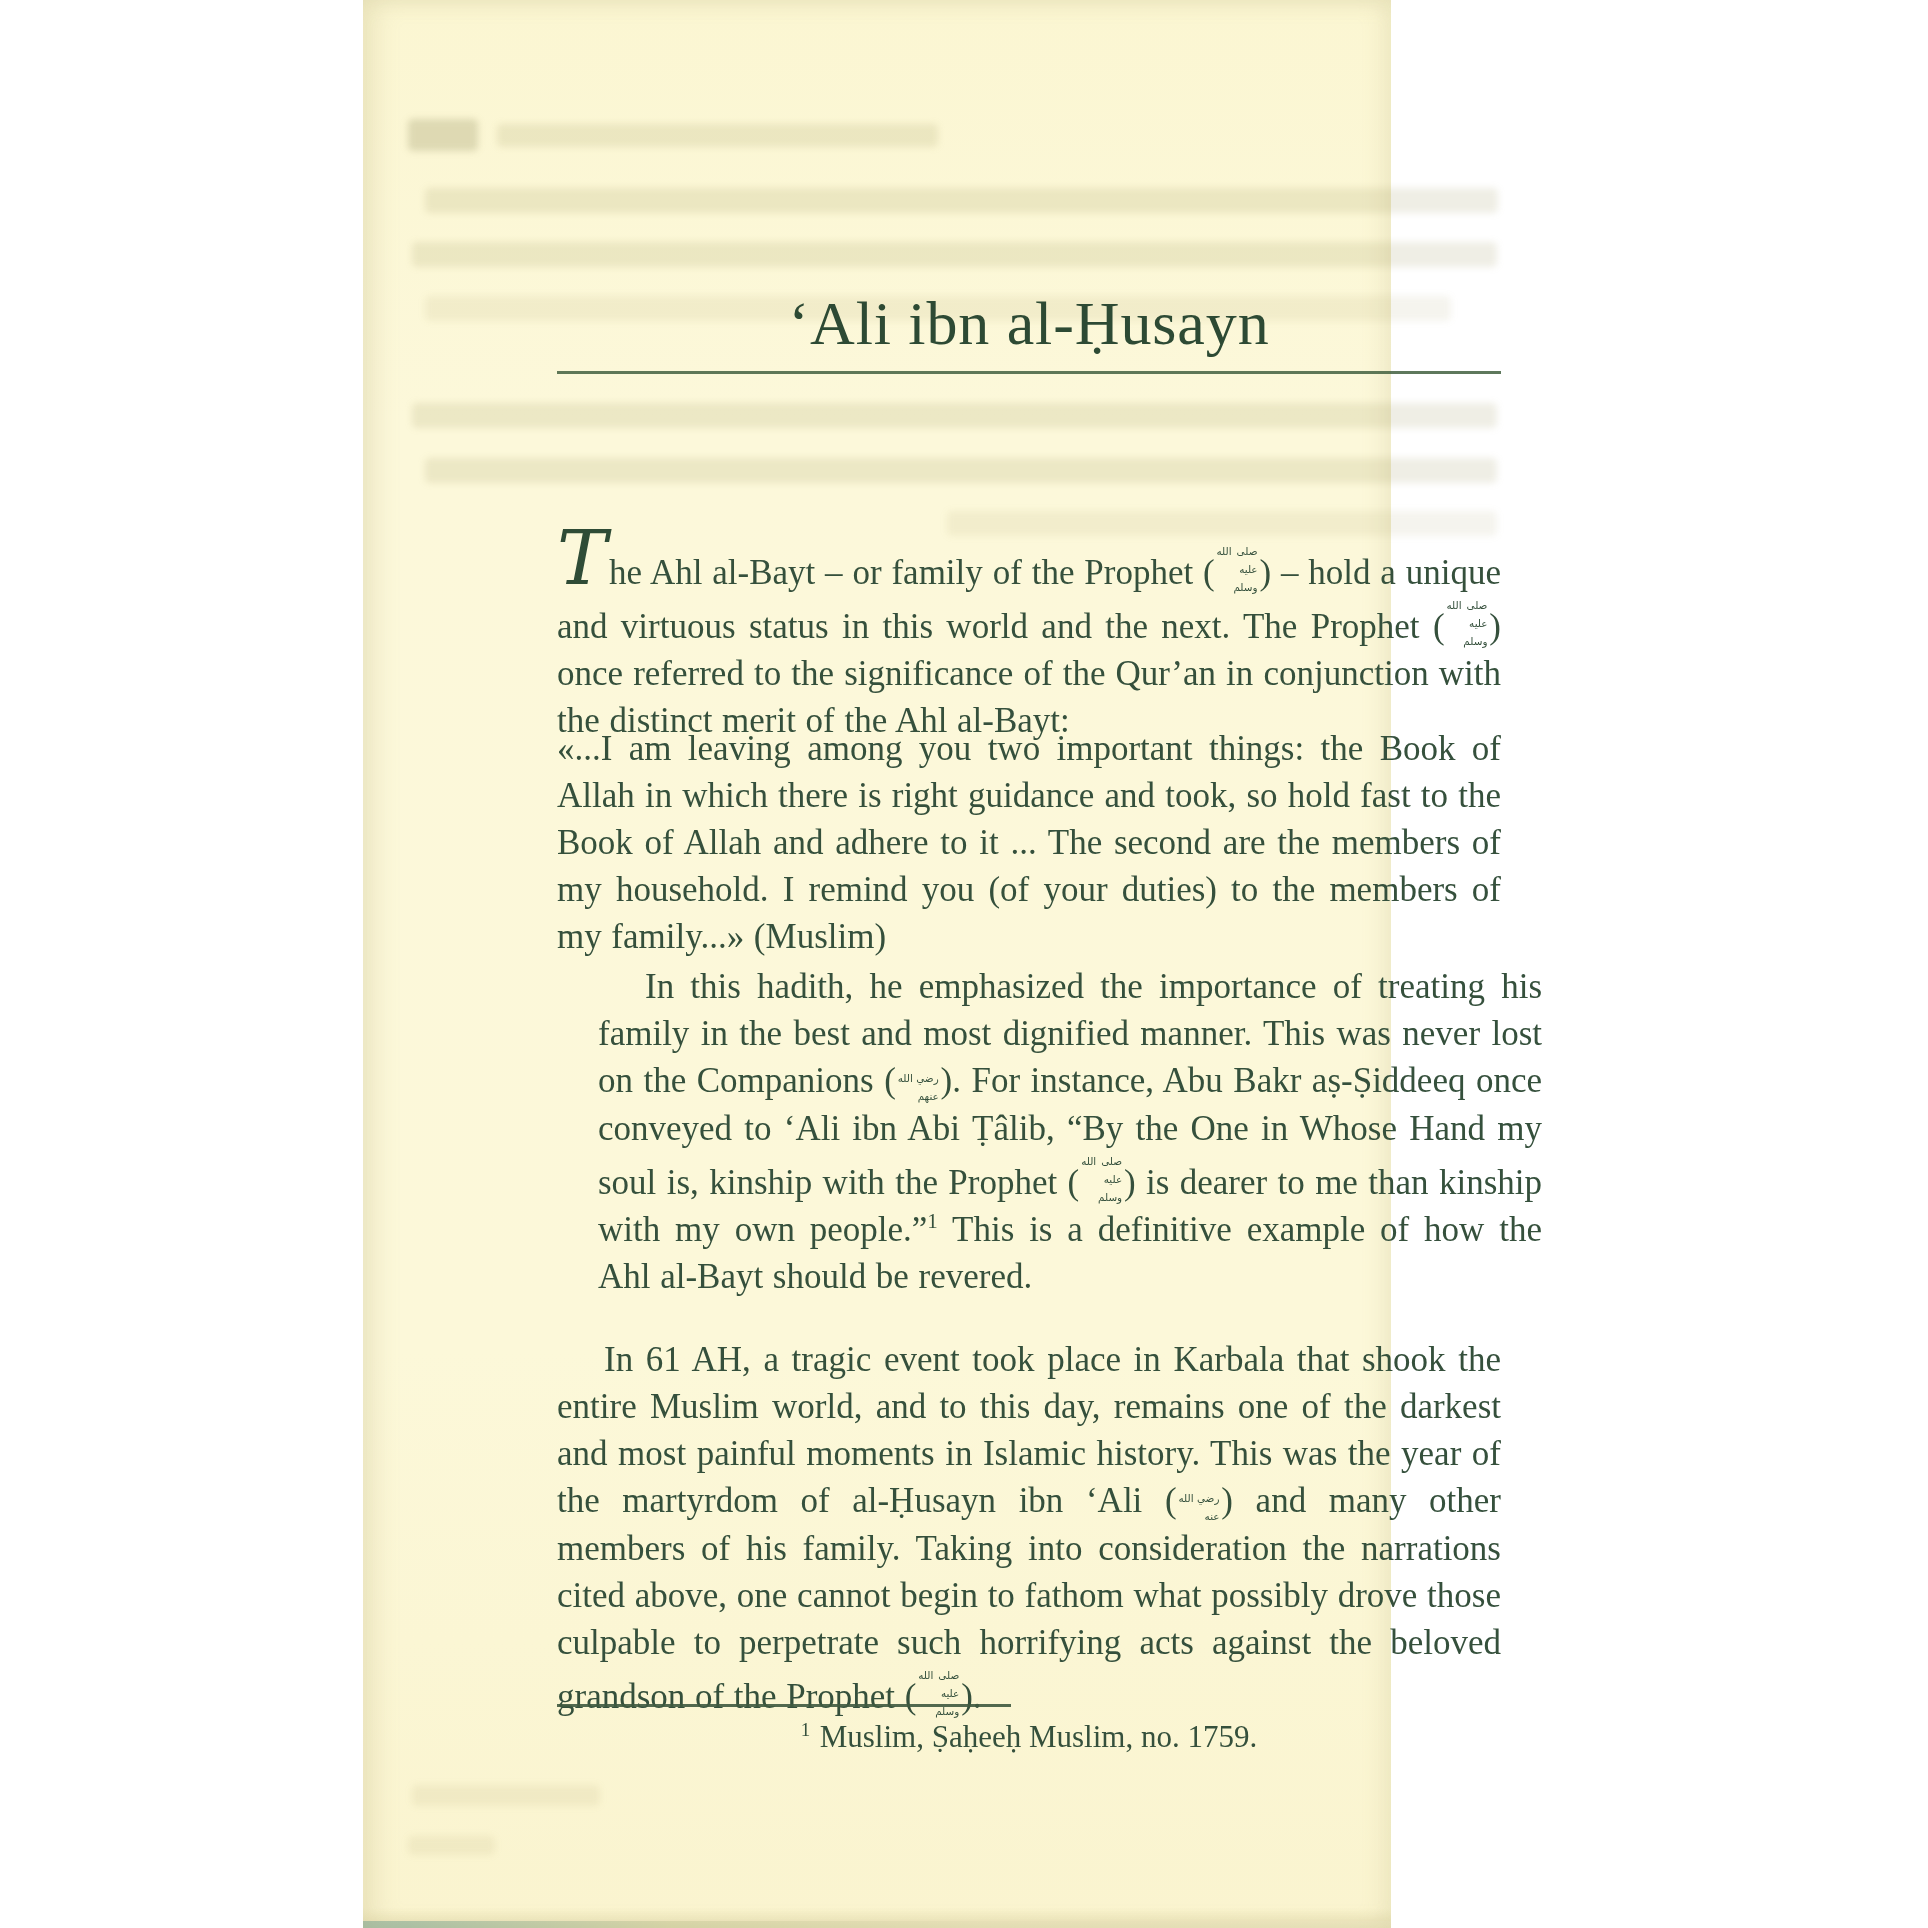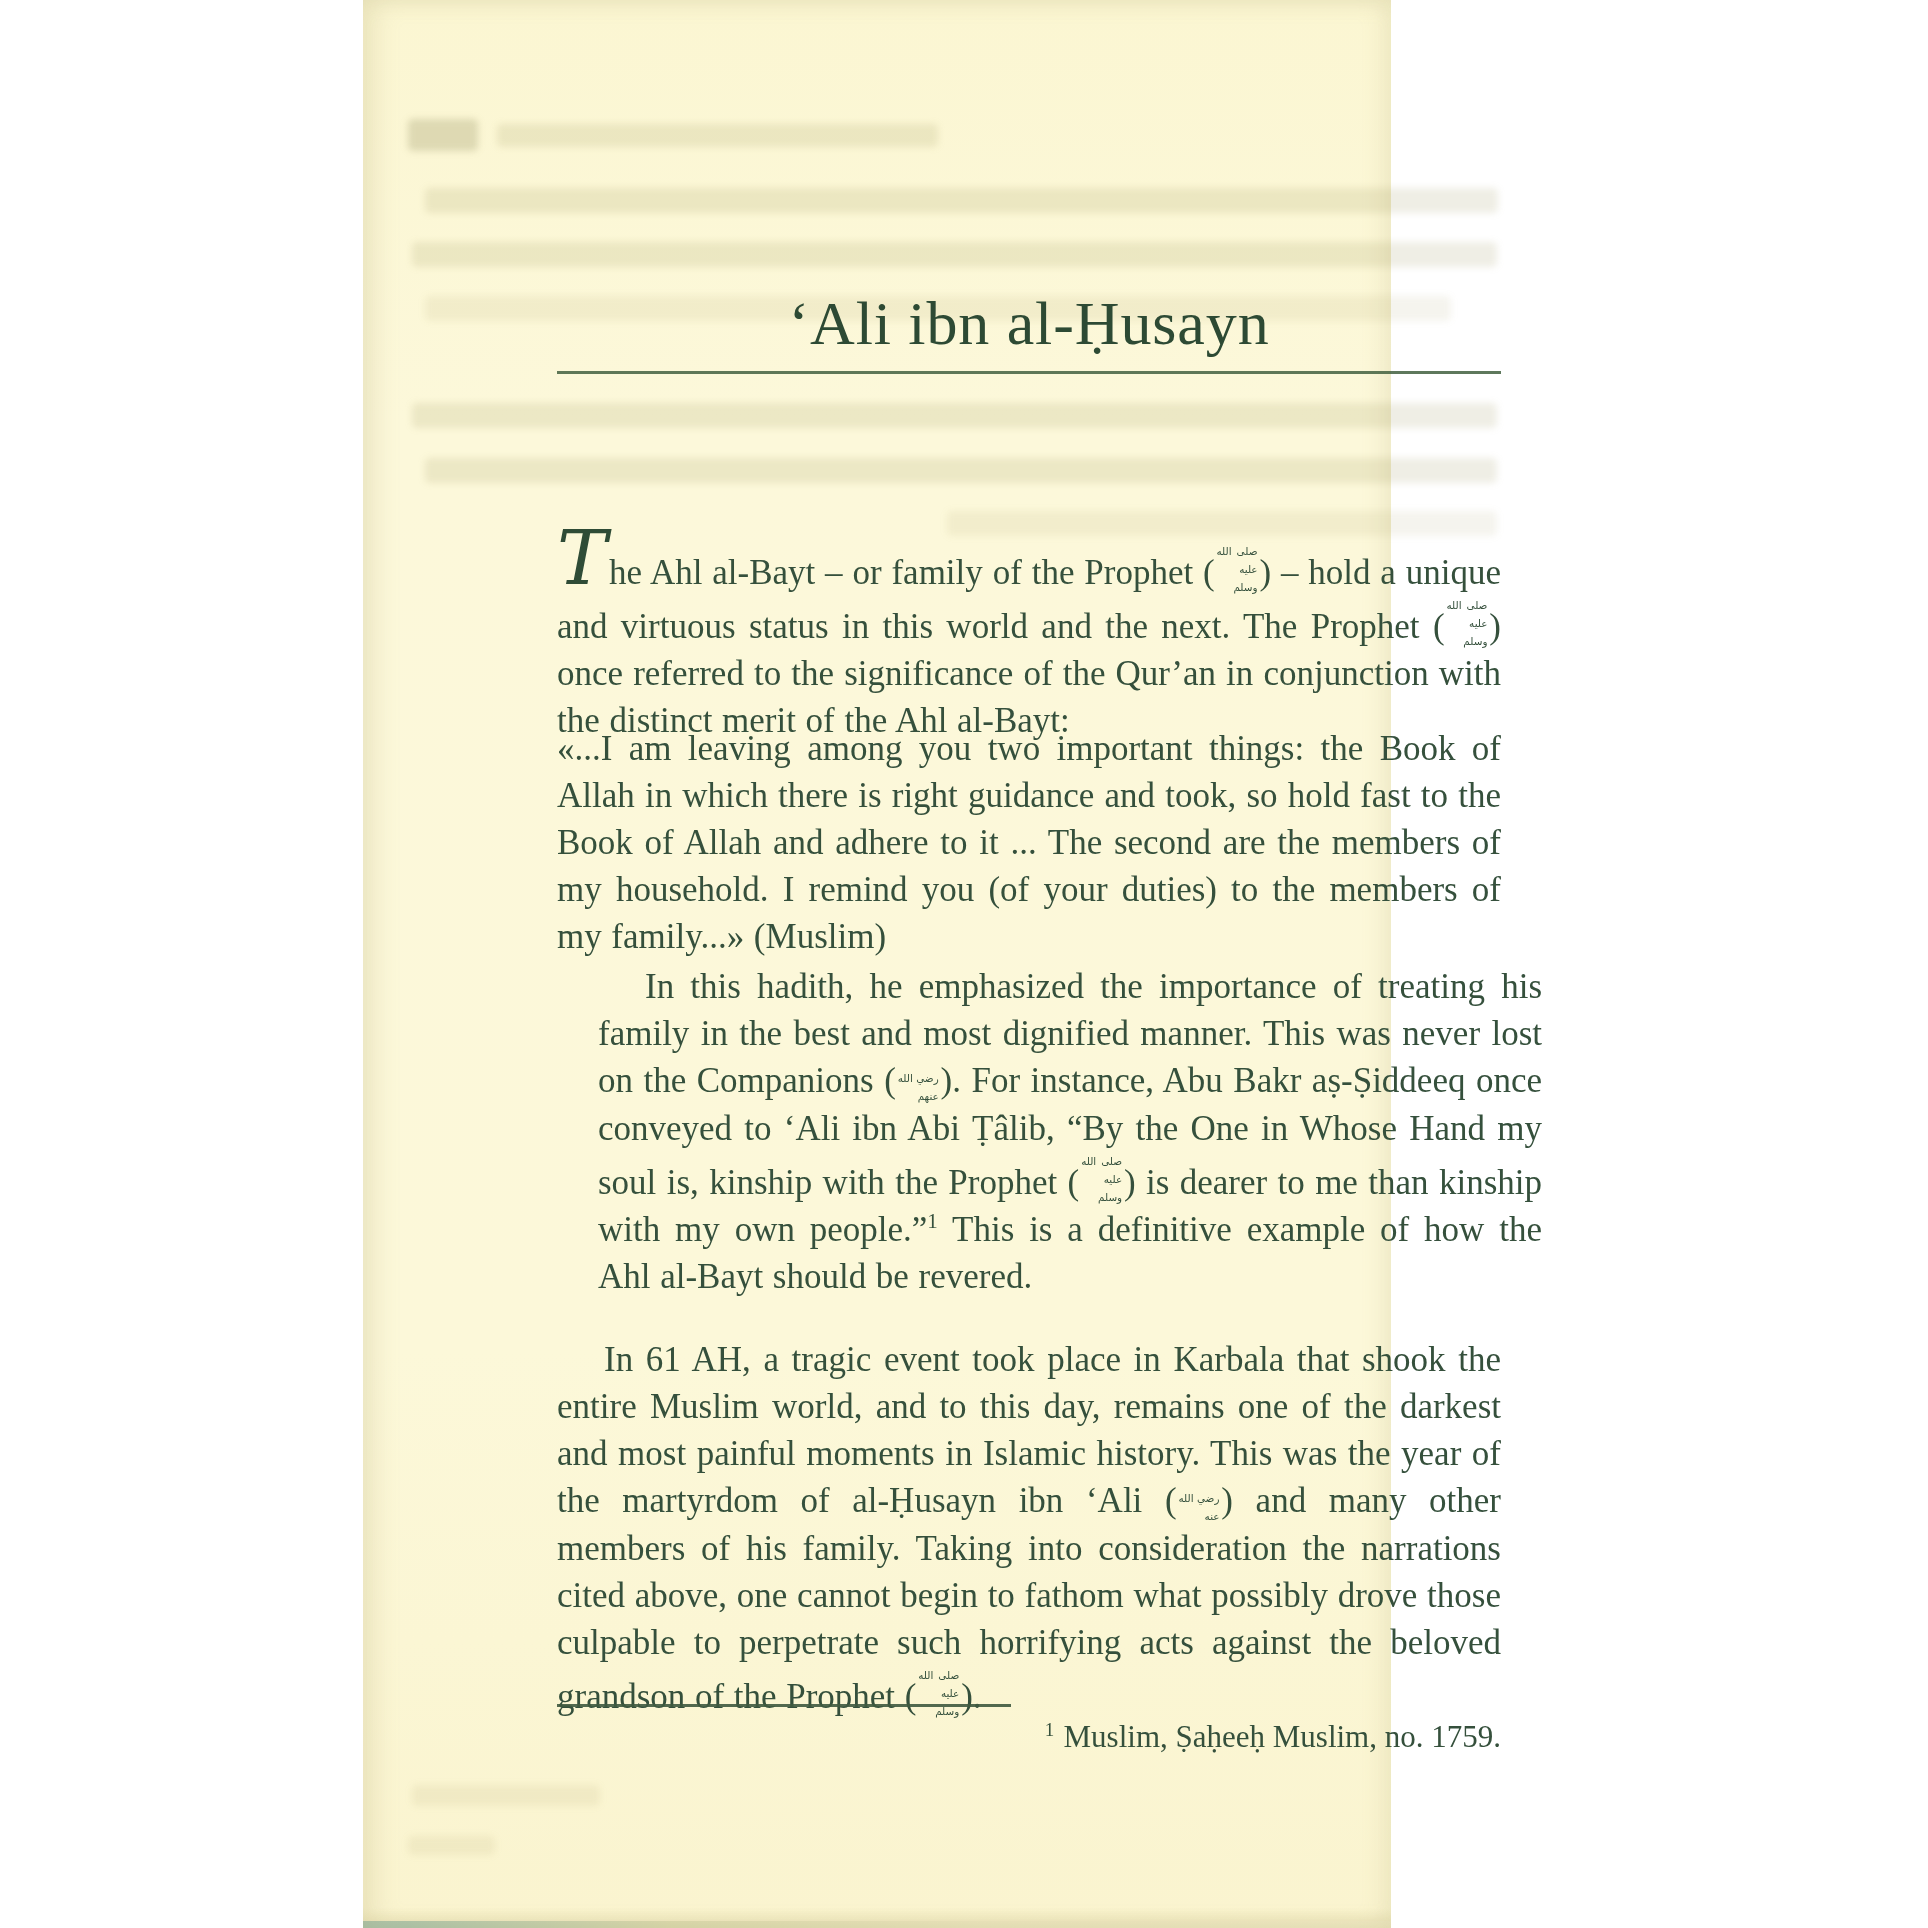--- a/index.html
+++ b/index.html
@@ -51,21 +51,21 @@
     vertical-align:-7.5px;color:#35503c;text-indent:0;
     word-spacing:0;letter-spacing:0;white-space:normal;
   }
   sup.fnref{font-size:21px;line-height:0;vertical-align:13px;}
   .fn-rule{
     position:absolute;left:194px;top:1704px;width:454px;height:2.8px;
     background:#3f5a3f;opacity:.9;
   }
   .footnote{
     position:absolute;left:194px;top:1716px;width:944px;margin:0;
-    font-size:31px;line-height:41px;color:#35503c;text-align:right;
+    font-size:31px;line-height:41px;color:#35503c;text-align:center;
   }
   .footnote sup{font-size:19px;vertical-align:11.3px;line-height:0;margin-right:9.4px;}
   .bottom-edge{
     position:absolute;left:0;bottom:0;width:100%;height:6.6px;
     background:linear-gradient(90deg,rgba(116,158,138,.55) 4%,rgba(170,175,120,.38) 30%,rgba(198,192,145,.28) 60%,rgba(205,198,155,.22) 100%);
   }
   .bottom-soft{
     position:absolute;left:0;bottom:6.6px;width:100%;height:13px;
     background:linear-gradient(180deg,rgba(205,196,140,0) 0%,rgba(205,196,140,.22) 100%);
   }

